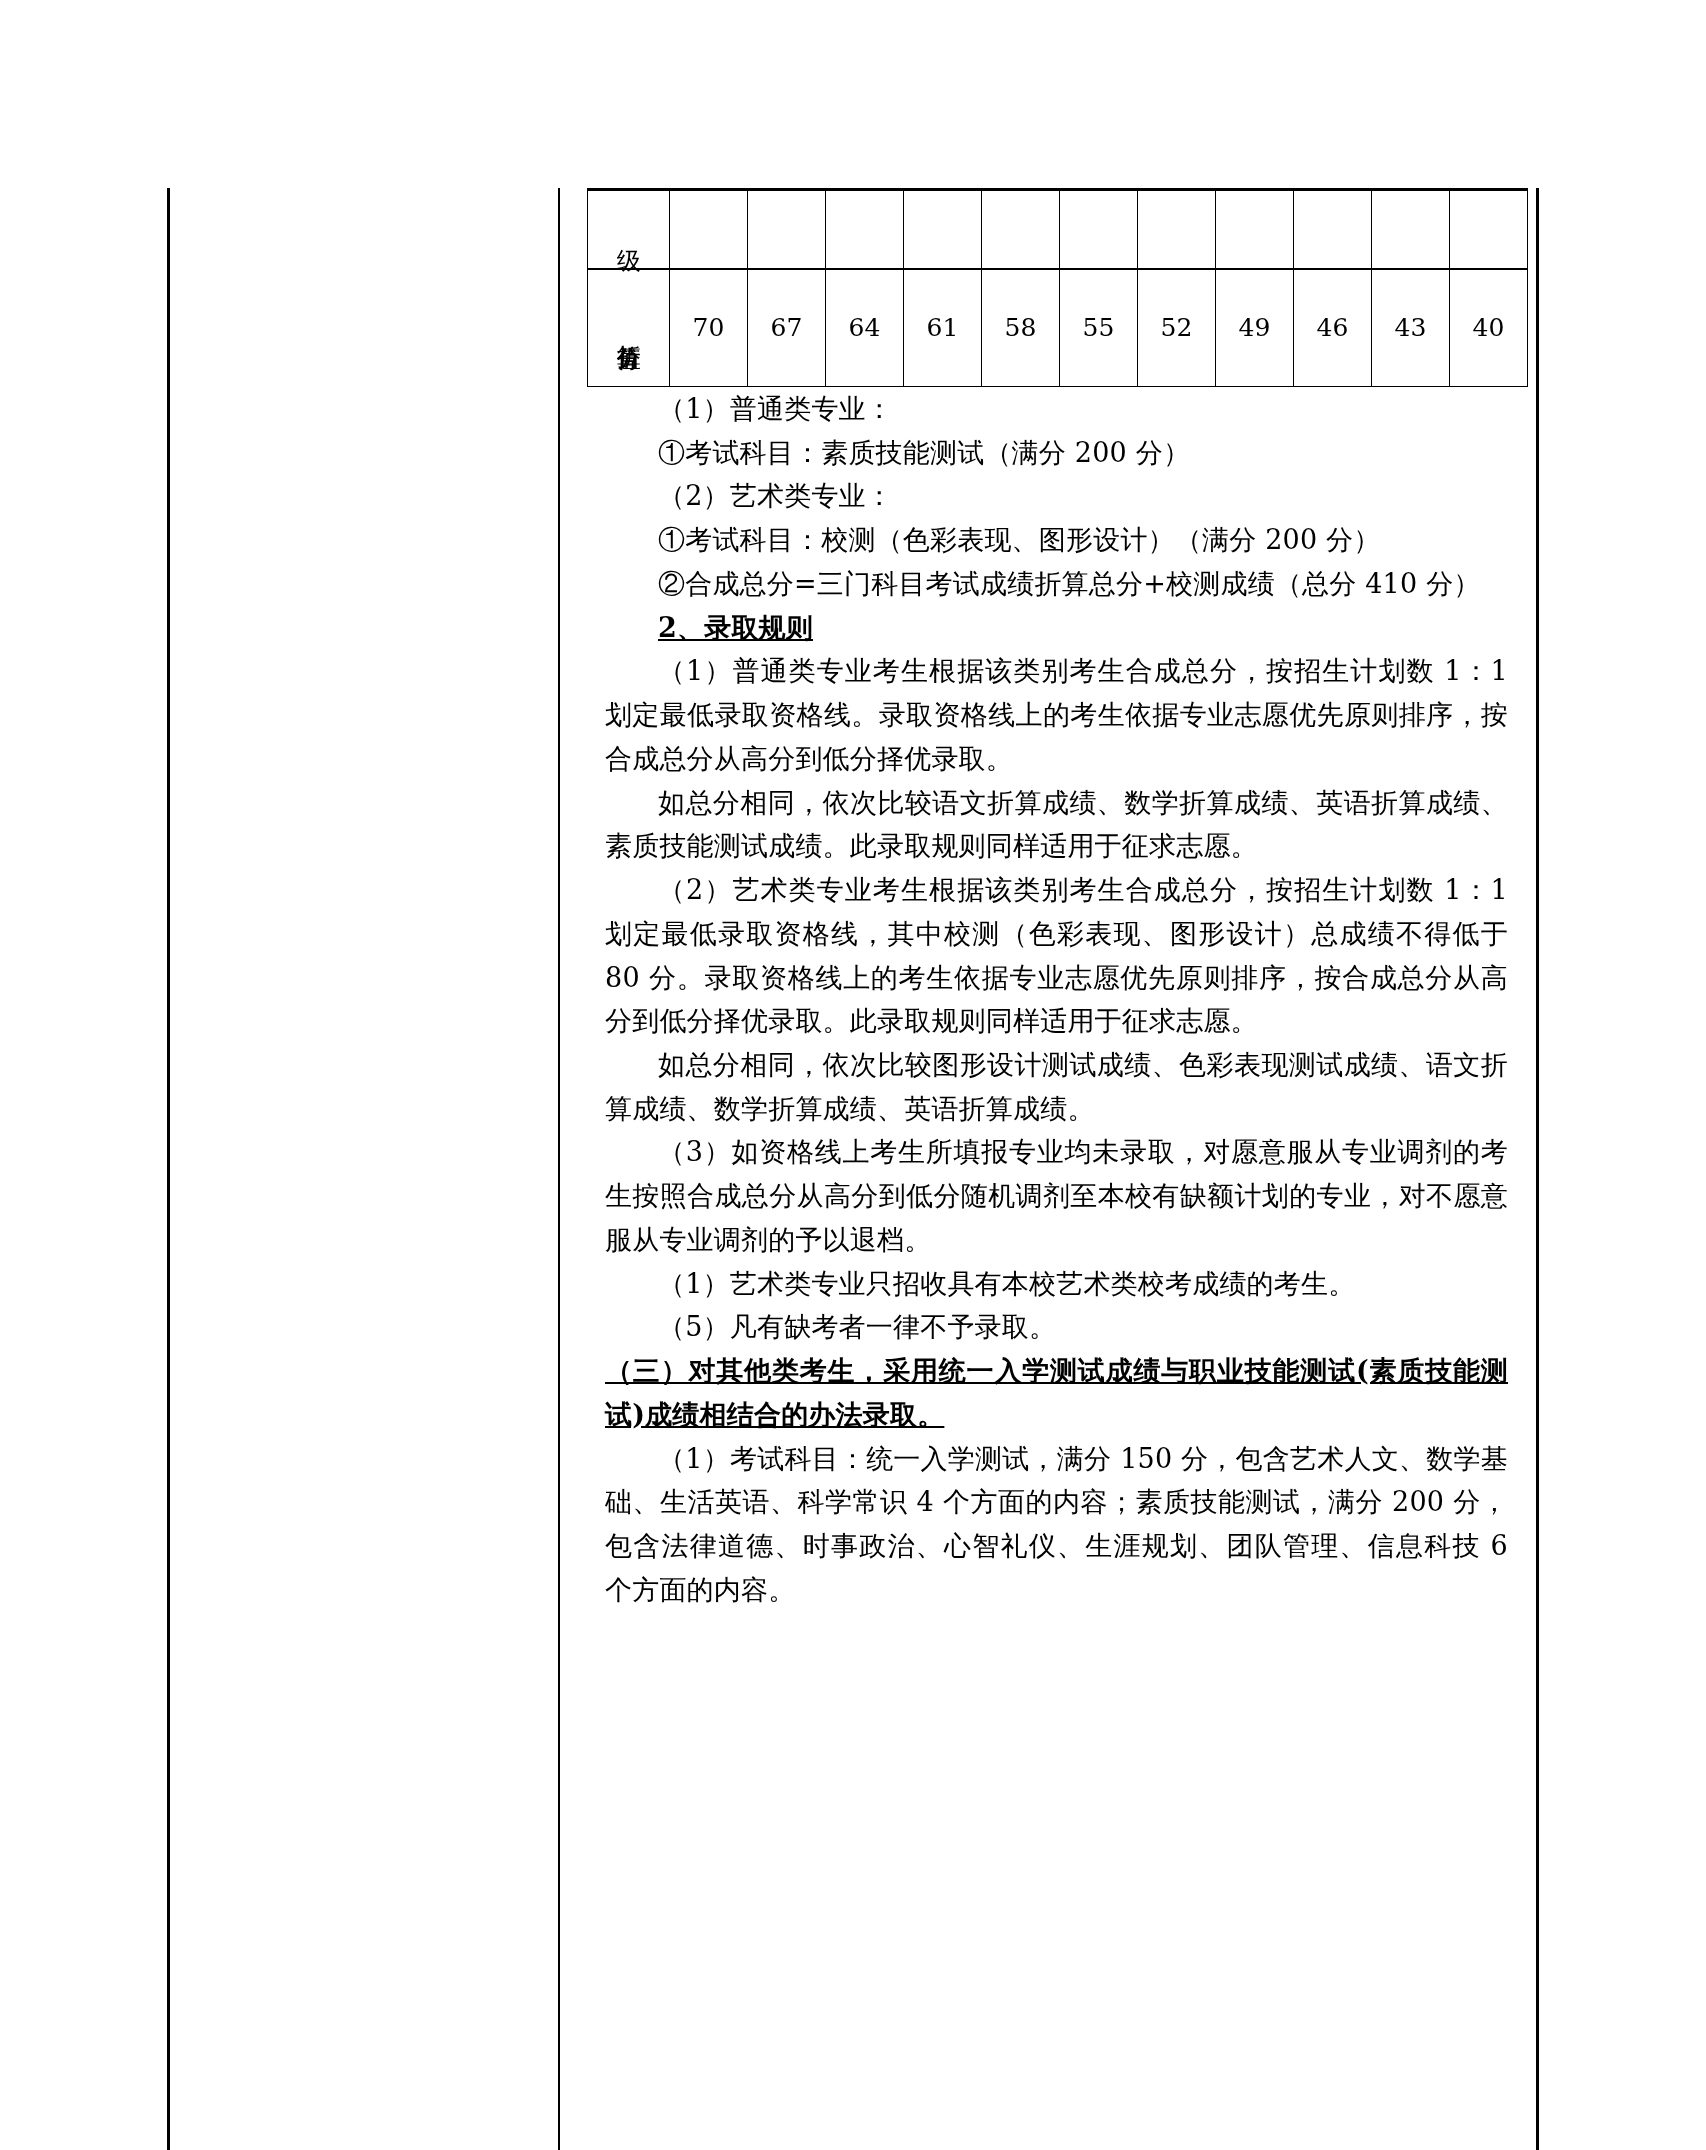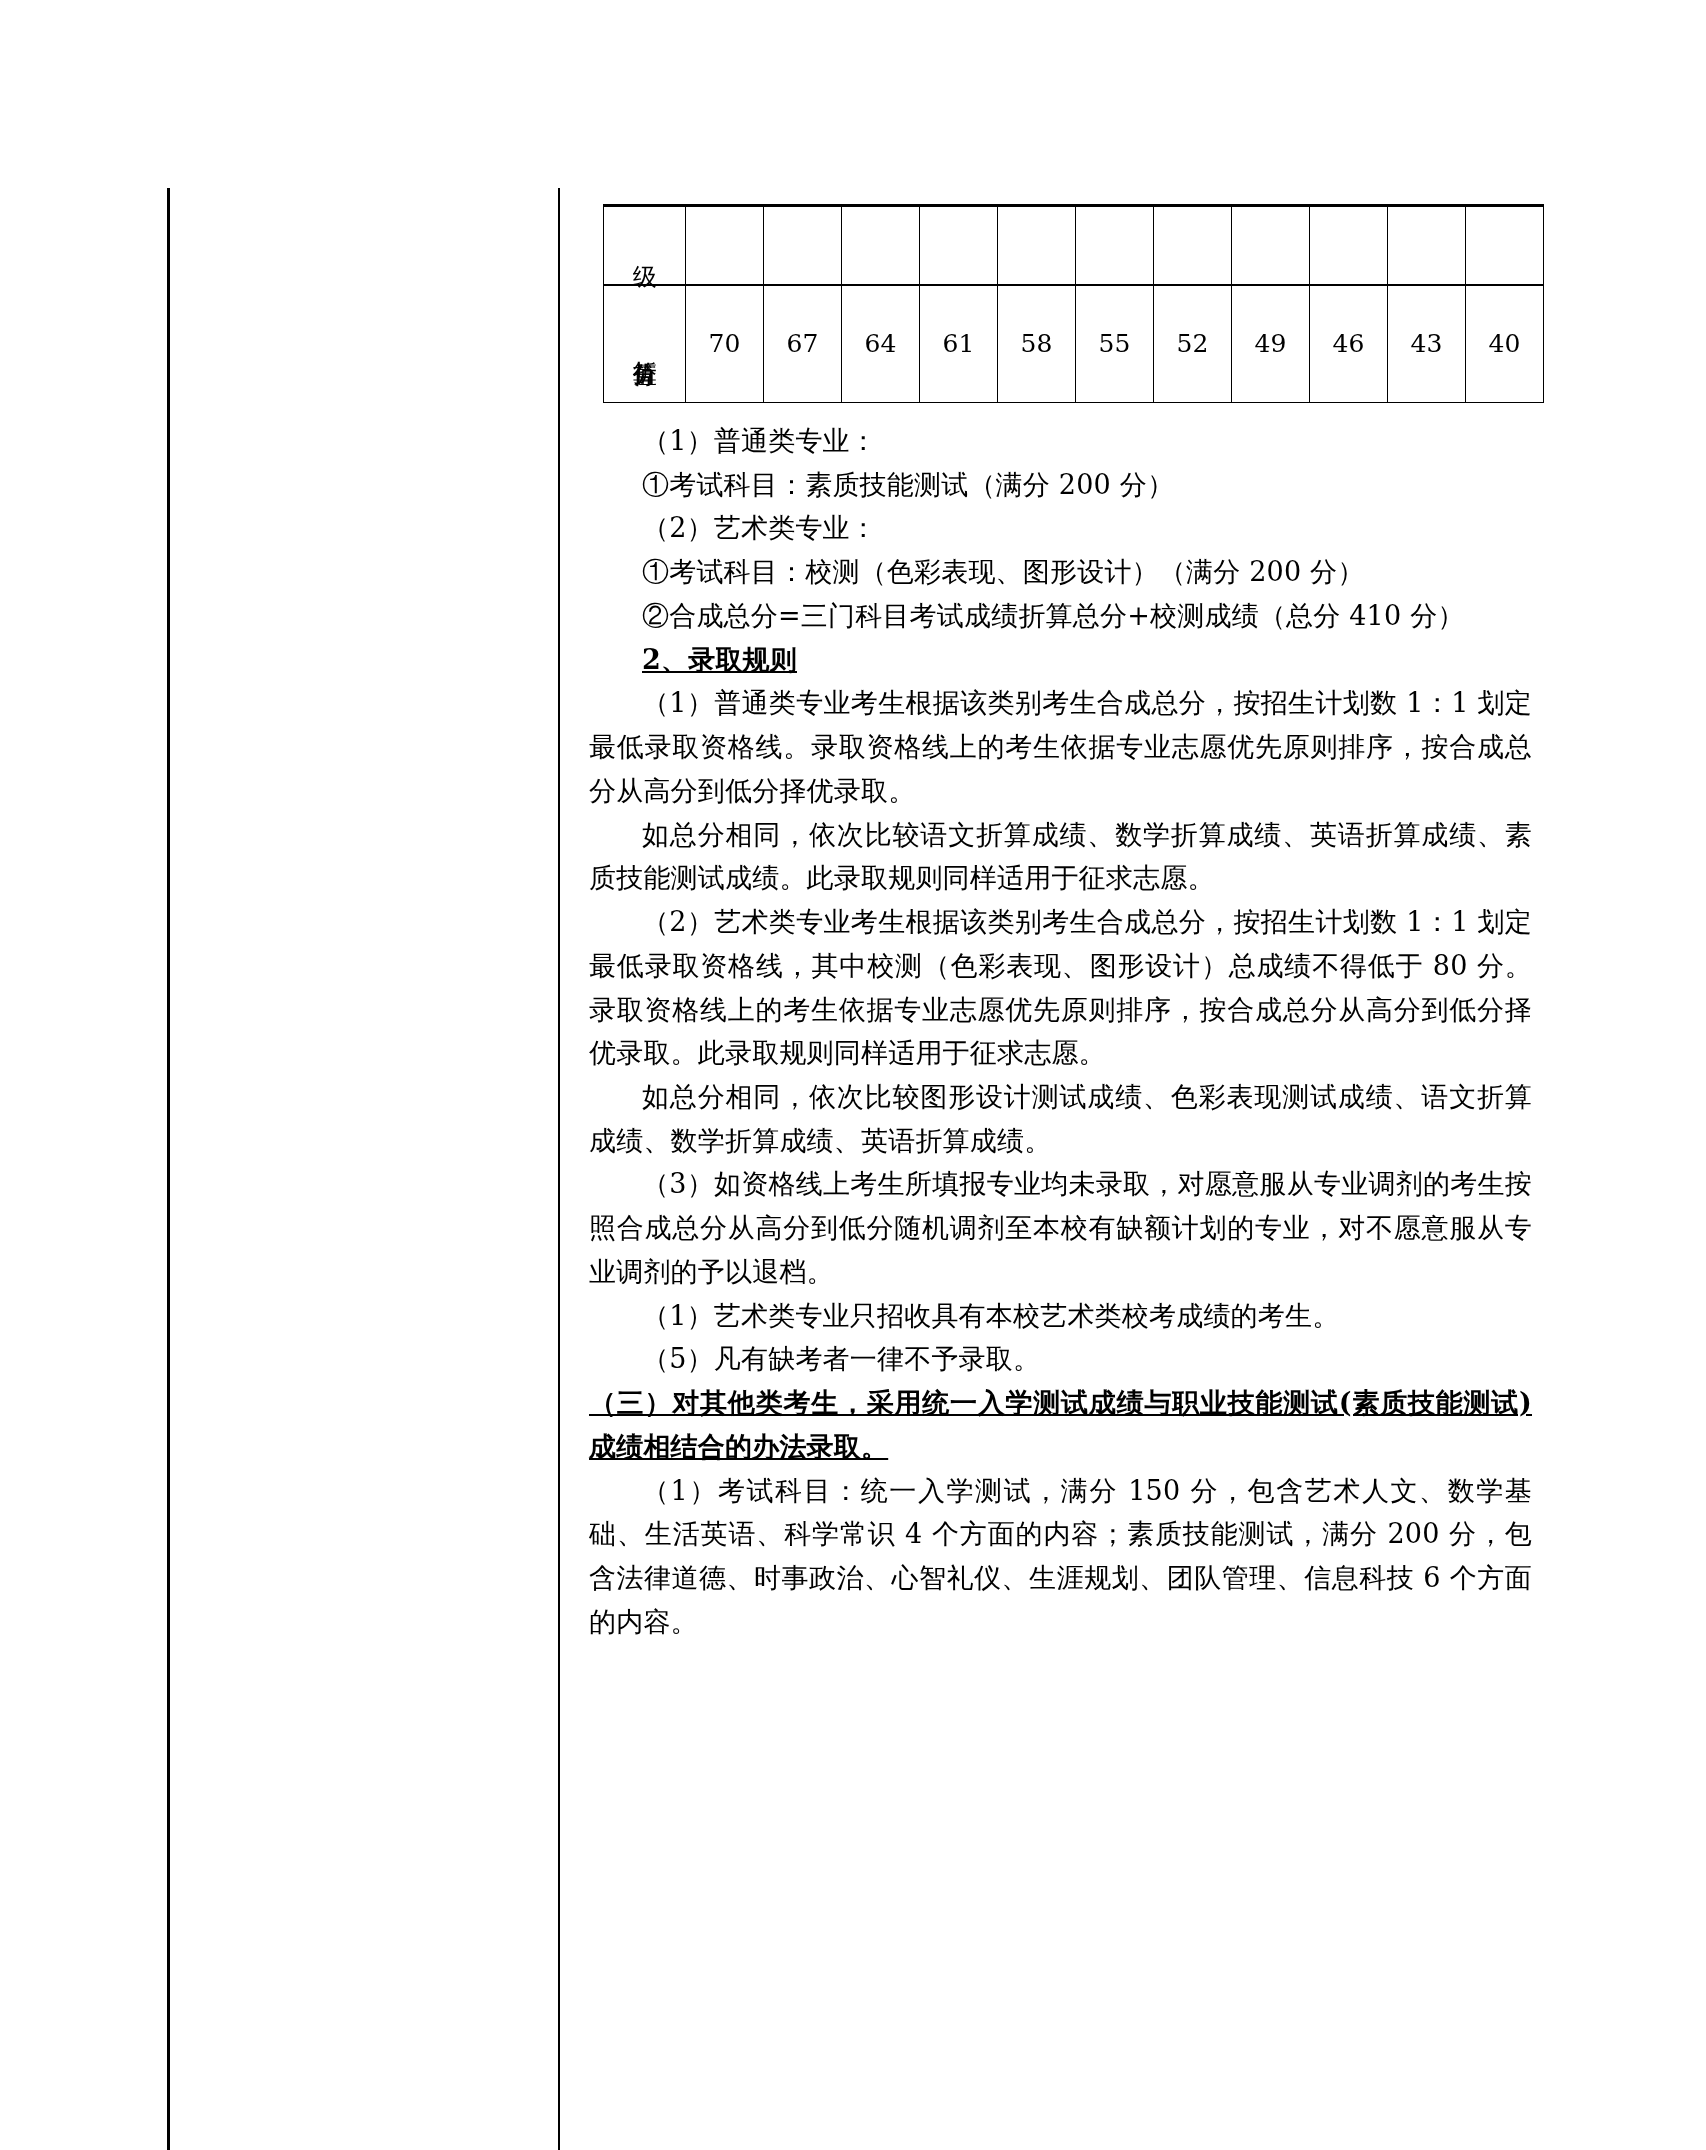--- a/index.html
+++ b/index.html
@@ -57,21 +57,21 @@
   }
 
   
   .score-table-wrap {
     padding: 0 0 0 27px;
   }
   table.score-table {
     border-collapse: collapse;
     table-layout: fixed;
     width: 934px;
-    margin: 16px;
+    margin: 0;
   }
   table.score-table td {
     border: 0.9px solid #000;
     padding: 0;
     text-align: center;
     vertical-align: middle;
     font-family: "DejaVu Serif", "Liberation Serif", serif;
     font-size: 25px;
     line-height: 1.05;
     color: #000;
@@ -103,21 +103,21 @@
     line-height: 1.02;
   }
   
   table.score-table tr.grade-row td { border-top: 3.9px solid #000; }
   table.score-table tr.grade-row td { border-bottom: 2.6px solid #000; }
   table.score-table tr.value-row td { border-top: 2.6px solid #000; }
   table.score-table tr.value-row td { border-bottom: 1.7px solid #000; }
 
   
   .body-text {
-    padding: 0 28px 0 29px;
+    padding: 0 28px 0 45px;
     font-size: 27px;
     line-height: 1.62;
     font-family: "DejaVu Serif", "Liberation Serif", serif;
     text-align: justify;
     text-justify: inter-character;
   }
   p.para {
     margin: 0;
     padding: 0;
     text-indent: 53px;

